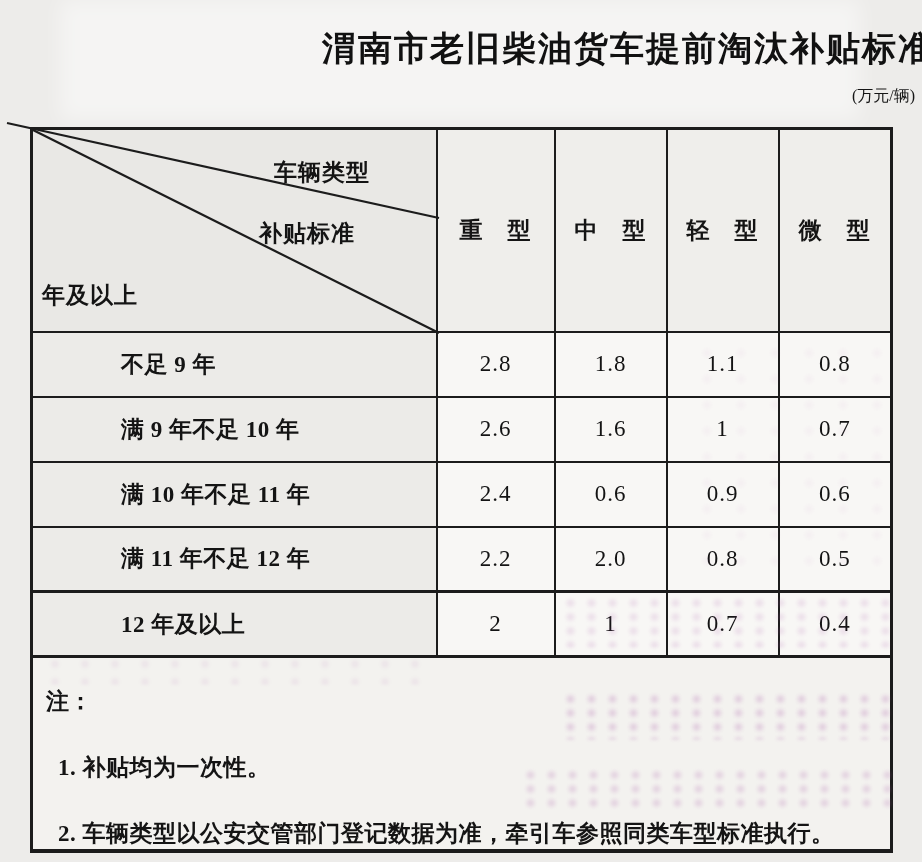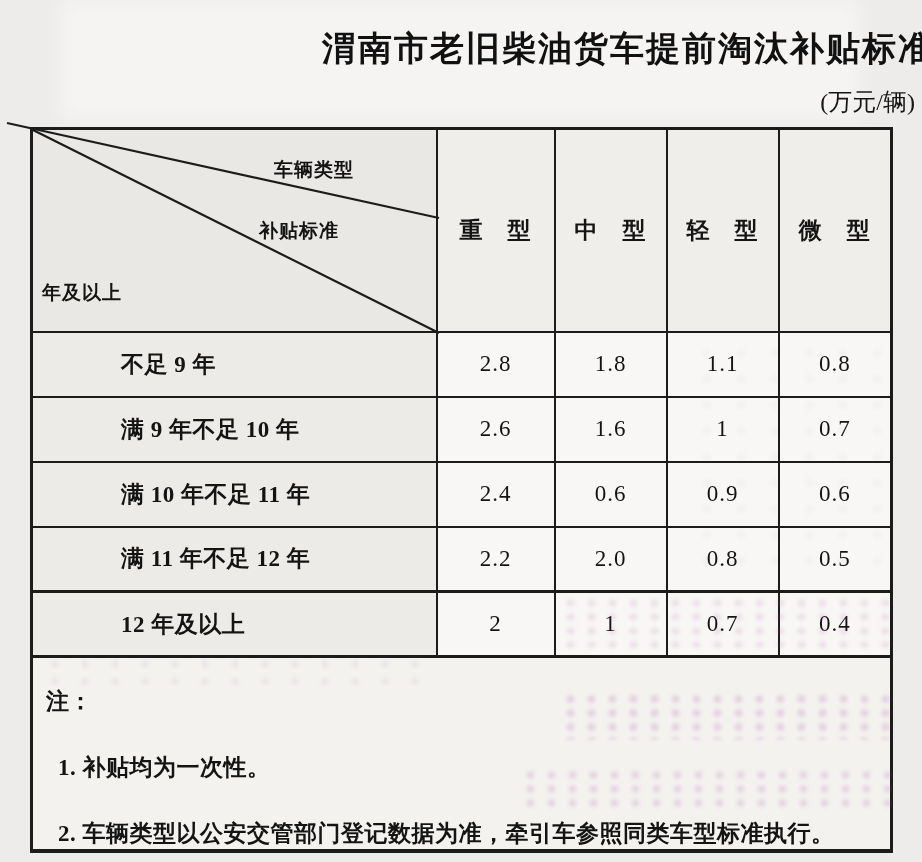--- a/index.html
+++ b/index.html
@@ -38,21 +38,21 @@
     font-size: 34px;
     font-weight: bold;
     letter-spacing: 2px;
     color: #111;
   }
 
   .unit-label {
     position: absolute;
     top: 86px;
     right: 7px;
-    font-size: 24px;
+    font-size: 16px;
     color: #151515;
   }
 
   table.subsidy {
     position: absolute;
     left: 30px;
     top: 127px;
     width: 860px;
     height: 718px;
     border-collapse: collapse;
@@ -83,21 +83,21 @@
     position: absolute;
     left: -27px;
     top: -9px;
     width: 434px;
     height: 213px;
     overflow: visible;
     pointer-events: none;
   }
   th.corner-cell .c-label {
     position: absolute;
-    font-size: 19px;
+    font-size: 23px;
     font-weight: bold;
     white-space: nowrap;
     letter-spacing: 1px;
   }
   .c-top { left: 241px; top: 27px;  }
   .c-mid { left: 219px; top: 88px; margin-left: 7px;  }
   .c-bot { left: 9px;   top: 150px; }
 
   th.type-header {
     background: #efeeeb;

